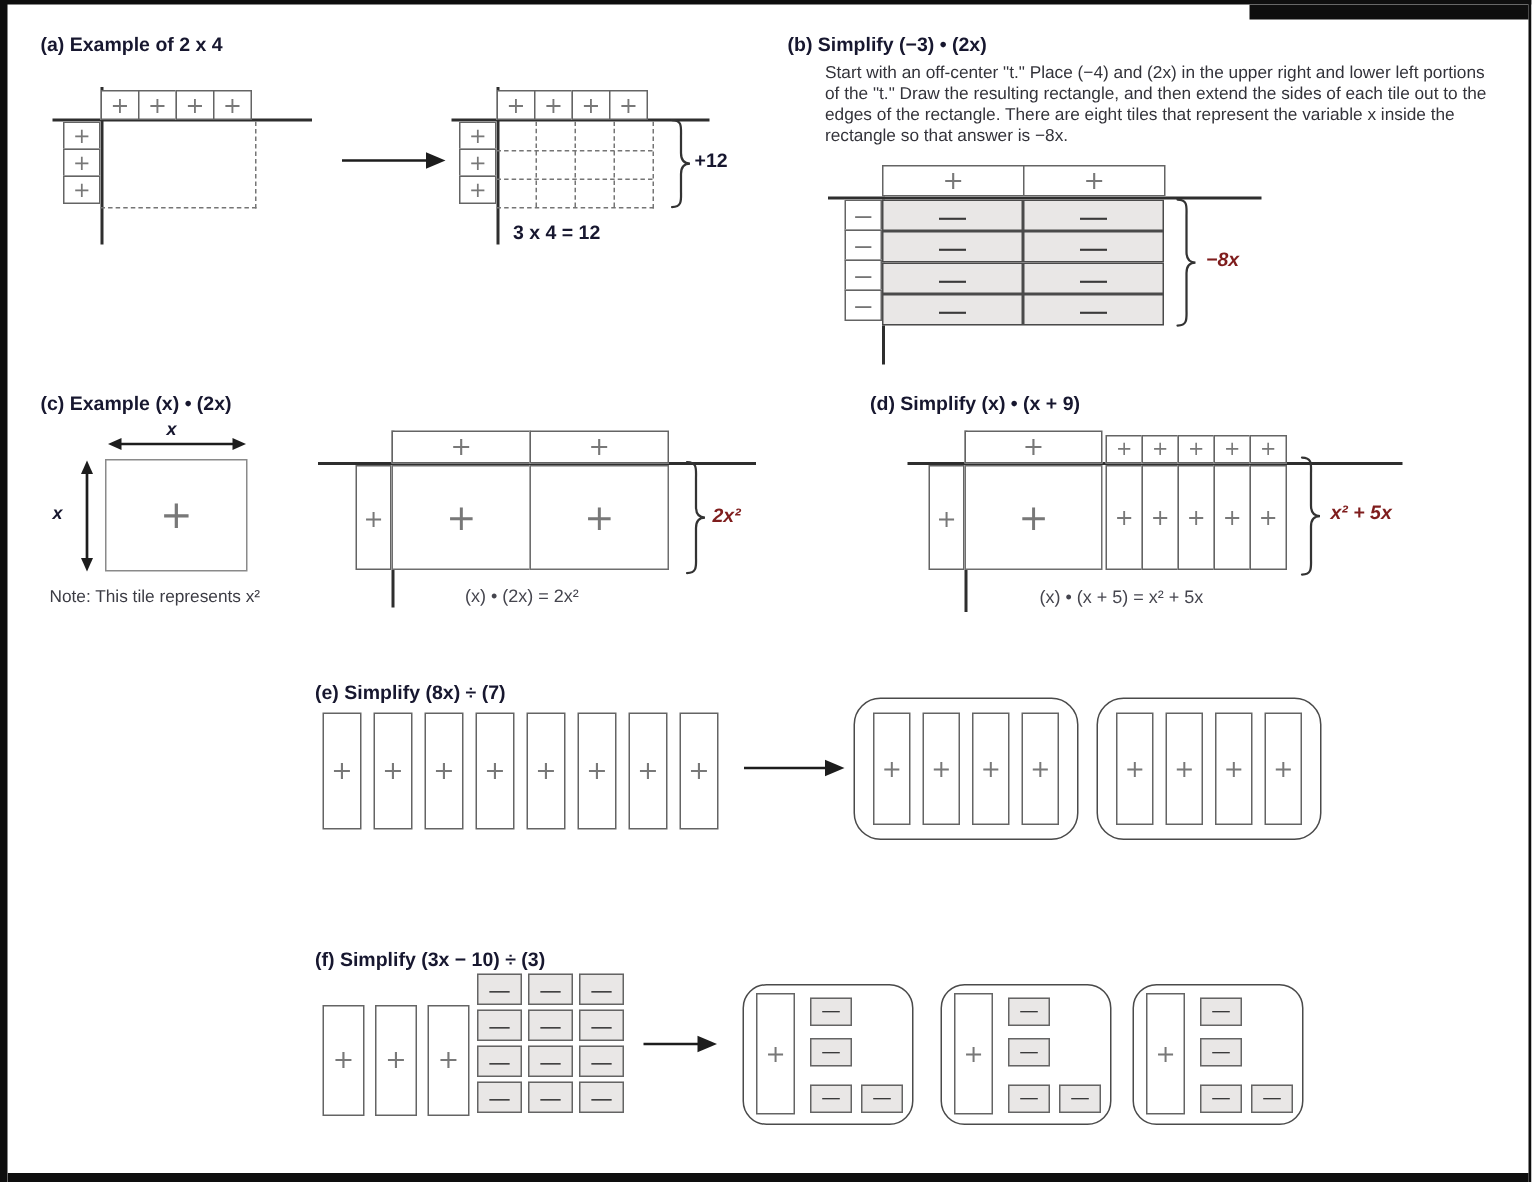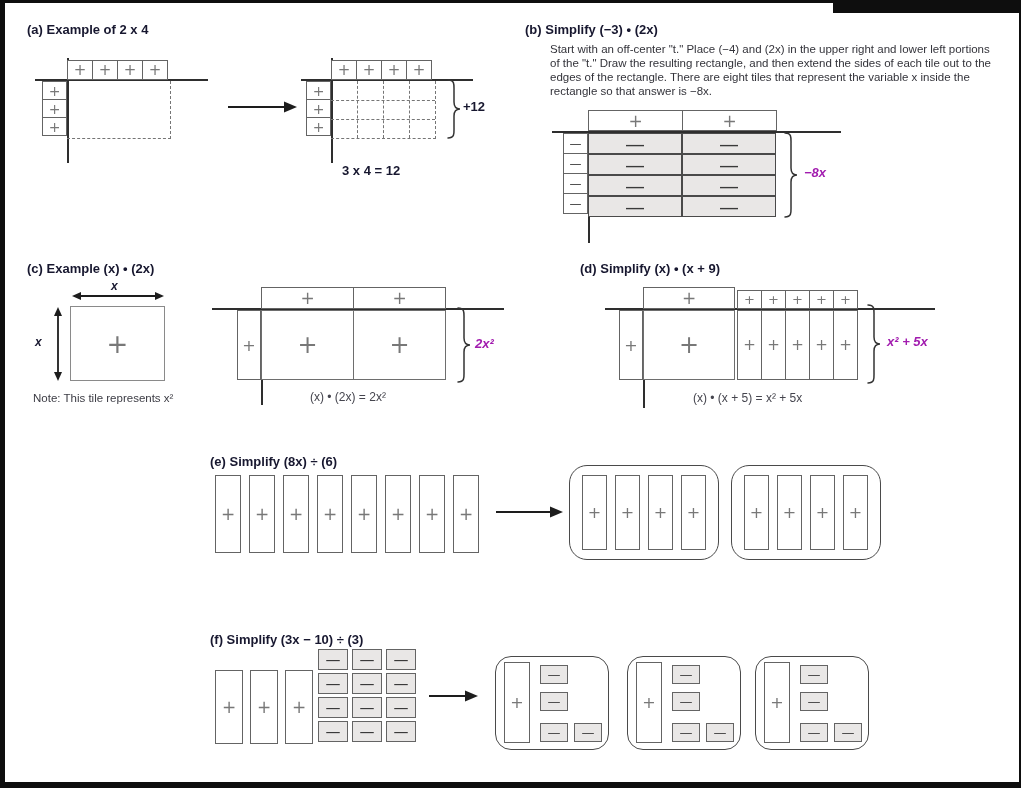--- a/index.html
+++ b/index.html
@@ -7,21 +7,21 @@
         border-left:5px solid #0e0e0e;border-top:3px solid #0e0e0e;border-right:2px solid #0e0e0e;
         overflow:hidden;font-family:"Liberation Sans",sans-serif;}
   .bar{position:absolute;background:#0e0e0e;}
   .ptitle{position:absolute;font-size:13px;font-weight:bold;color:#17172f;white-space:nowrap;}
   .desc{position:absolute;font-size:11.5px;line-height:13.9px;color:#33333a;}
   .cap{position:absolute;font-size:12px;color:#45454e;white-space:nowrap;}
   .capb{font-weight:bold;color:#17172f;font-size:13px;}
   .capc{text-align:center;white-space:nowrap;color:#33333a;}
   .note{position:absolute;font-size:11.5px;color:#3c3c44;white-space:nowrap;text-align:right;}
   .rup{position:absolute;font-size:13px;font-weight:bold;color:#17172f;white-space:nowrap;}
-  .rit{position:absolute;font-size:13px;font-weight:bold;font-style:italic;color:#a21caf;white-space:nowrap;}
+  .rit{position:absolute;font-size:13px;font-weight:bold;font-style:italic;color:#7f1d1d;white-space:nowrap;}
   .dim{position:absolute;font-size:12px;font-weight:bold;font-style:italic;color:#17172f;}
   .hline{position:absolute;height:2px;background:#2e2e2e;}
   .vline{position:absolute;width:2px;background:#2e2e2e;}
   .dashbox{position:absolute;border-right:1.5px dashed #757575;border-bottom:1.5px dashed #757575;}
   .dashv{position:absolute;width:0;border-left:1.4px dashed #757575;}
   .dashh{position:absolute;height:0;border-top:1.4px dashed #757575;}
   .row{position:absolute;display:flex;}
   .col{position:absolute;display:flex;flex-direction:column;}
   .rowc > .t + .t{margin-left:-1px;}
   .colc > .t + .t{margin-top:-1px;}
@@ -103,21 +103,21 @@
   <div class="dashbox" style="left:326px;top:78px;width:104px;height:57px"></div>
   <div class="dashv" style="left:352px;top:78px;height:57px"></div>
   <div class="dashv" style="left:378px;top:78px;height:57px"></div>
   <div class="dashv" style="left:404px;top:78px;height:57px"></div>
   <div class="dashh" style="left:326px;top:97px;width:104px"></div>
   <div class="dashh" style="left:326px;top:116px;width:104px"></div>
   <svg class="br" style="left:440px;top:75px" width="18" height="62">
     <path d="M3,2 C10,2 9,7 9,13 L9,24 C9,29 11,31 15,31 C11,31 9,33 9,38 L9,49 C9,55 10,60 3,60"></path>
   </svg>
   <span class="rup" style="left:458px;top:96px">+12</span>
-  <div class="cap capb" style="left:337px;top:160px">3 x 4 = 12</div>
+  <div class="cap capb" style="left:337px;top:144px">3 x 4 = 12</div>
 
   <div class="ptitle" style="left:520px;top:19px">(b) Simplify (−3) • (2x)</div>
   <div class="desc" style="left:545px;top:40px;width:445px">Start with an off-center "t." Place (−4) and (2x) in the upper right and lower left portions of the "t." Draw the resulting rectangle, and then extend the sides of each tile out to the edges of the rectangle. There are eight tiles that represent the variable x inside the rectangle so that answer is −8x.</div>
 
   <div class="vline" style="left:583px;top:107px;height:133px"></div>
   <div class="hline" style="left:547px;top:128px;width:289px"></div>
   <div class="row rowc" style="left:583px;top:107px">
     <i class="t wx">+</i>
     <i class="t wx">+</i>
   </div>
@@ -196,21 +196,21 @@
     <i class="t dt">+</i>
     <i class="t dt">+</i>
     <i class="t dt">+</i>
   </div>
   <svg class="br" style="left:860px;top:300px" width="18" height="82">
     <path d="M3,2 C10,2 9,7 9,13 L9,34 C9,39 11,41 15,41 C11,41 9,43 9,48 L9,69 C9,75 10,80 3,80"></path>
   </svg>
   <span class="rit" style="left:882px;top:331px">x² + 5x</span>
   <div class="cap" style="left:688px;top:388px">(x) • (x + 5) = x² + 5x</div>
 
-  <div class="ptitle" style="left:205px;top:451px">(e) Simplify (8x) ÷ (6)</div>
+  <div class="ptitle" style="left:205px;top:451px">(e) Simplify (8x) ÷ (7)</div>
   <div class="row" style="left:210px;top:472px;gap:8px">
     <i class="t et">+</i>
     <i class="t et">+</i>
     <i class="t et">+</i>
     <i class="t et">+</i>
     <i class="t et">+</i>
     <i class="t et">+</i>
     <i class="t et">+</i>
     <i class="t et">+</i>
   </div>

